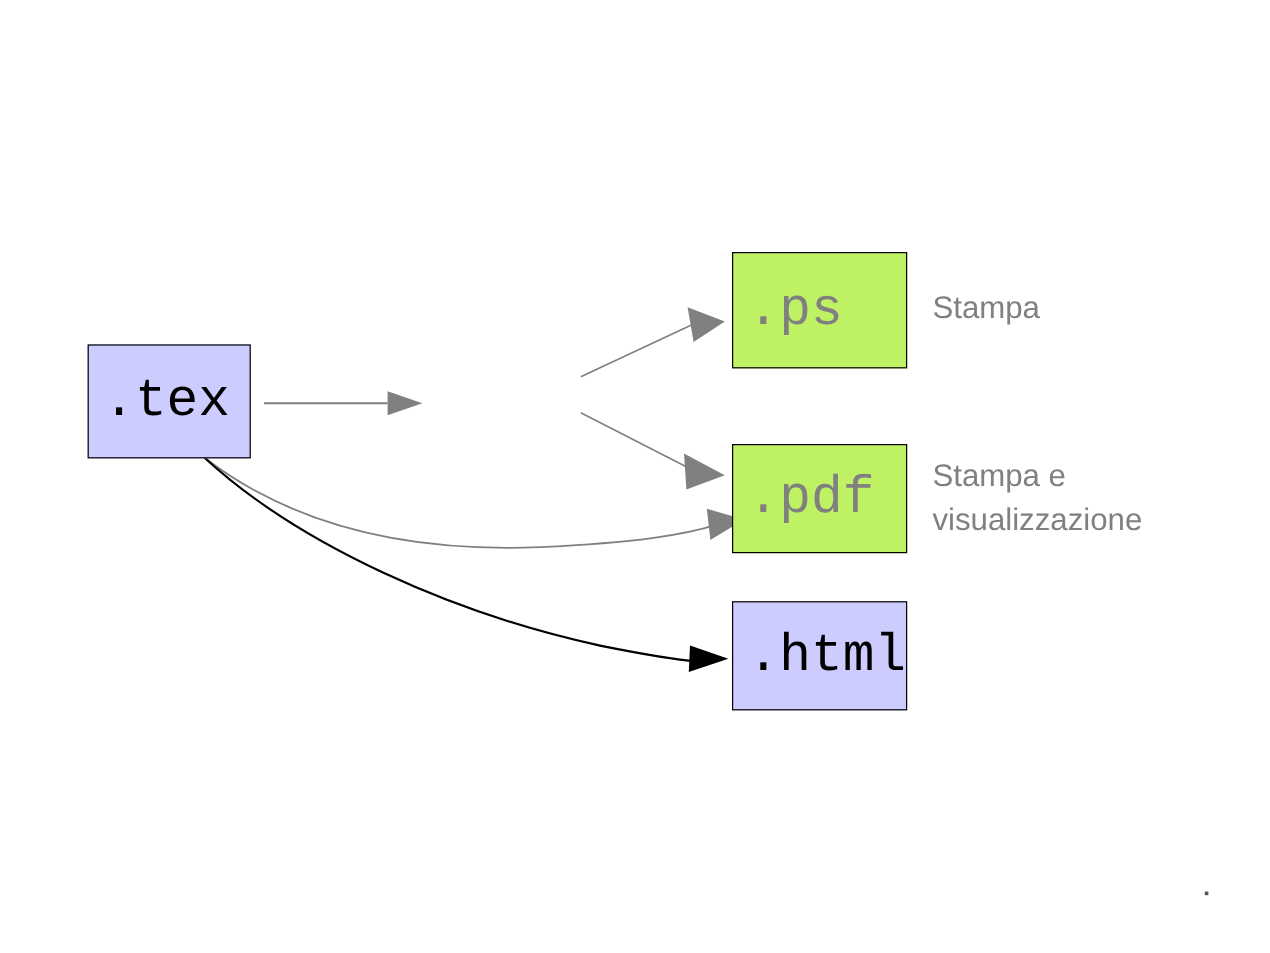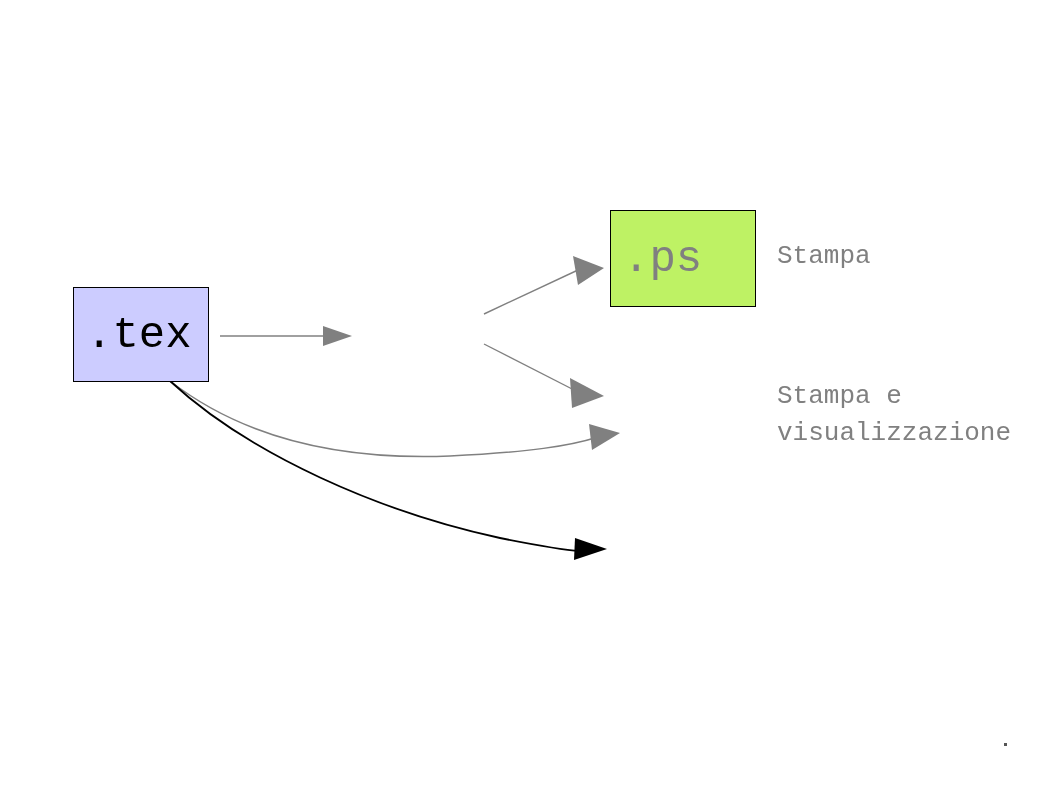--- a/index.html
+++ b/index.html
@@ -43,21 +43,21 @@
     background: #ccccff;
     color: #000000;
   }
   .node.plain {
     background: #bef264;
     color: #808080;
   }
   .caption {
     position: absolute;
     color: #808080;
-    font-family: Liberation Mono, monospace;
+    font-family: Liberation Sans, sans-serif;
     font-size: 26px;
     line-height: 37px;
     white-space: pre-line;
     z-index: 2;
   }
   #node-tex   { left: 73px;  top: 287px; width: 136px; height: 95px; }
   #node-dvi   { left: 338px; top: 287px; width: 145px; height: 95px; }
   #node-ps    { left: 610px; top: 210px; width: 146px; height: 97px; }
   #node-pdf   { left: 610px; top: 370px; width: 146px; height: 91px; }
   #node-html  { left: 610px; top: 501px; width: 146px; height: 91px; }
@@ -108,21 +108,27 @@
 
   <div class="node filled" id="node-tex">
     <span>.tex</span>
   </div>
 
 
   <div class="node plain" id="node-ps">
     <span>.ps</span>
   </div>
 
+  <div class="node plain" id="node-pdf">
+    <span>.pdf</span>
+  </div>
 
+  <div class="node filled" id="node-html">
+    <span>.html</span>
+  </div>
 
   <div class="caption" id="caption-ps">Stampa</div>
 
   <div class="caption" id="caption-pdf">Stampa e
 visualizzazione</div>
 
   <div class="speck"></div>
 
 </div>
 

